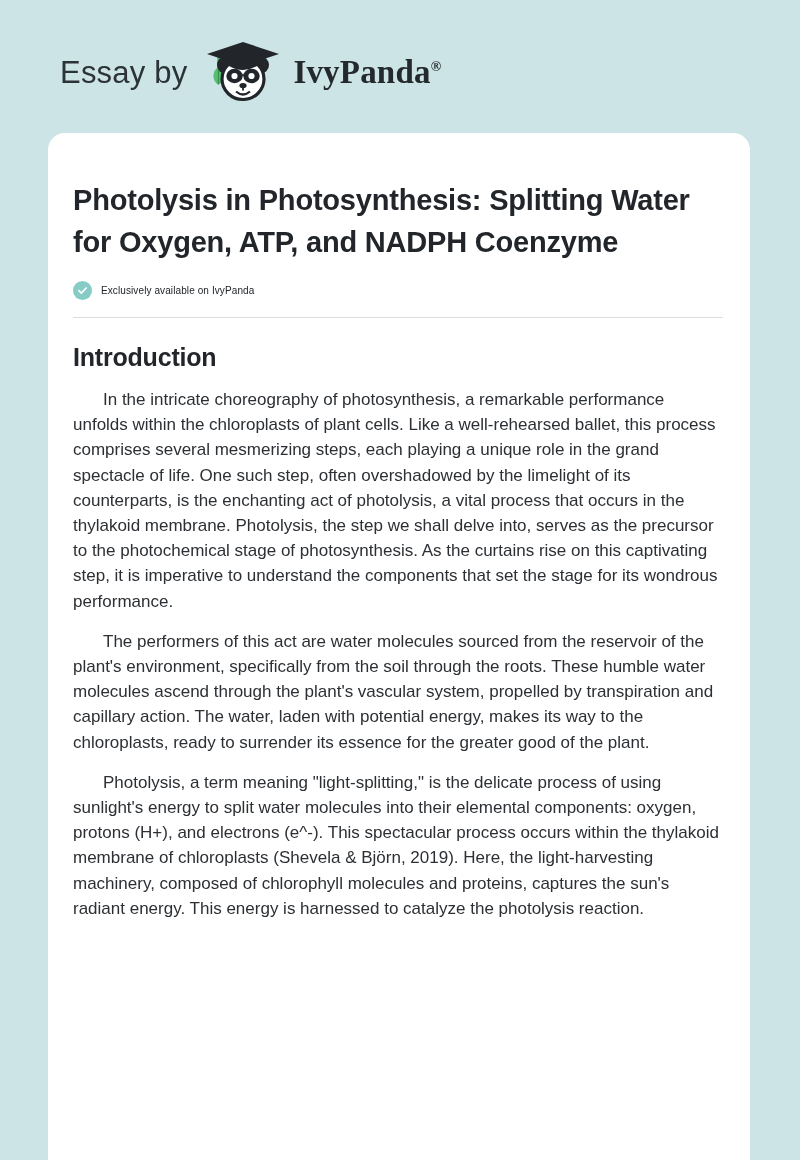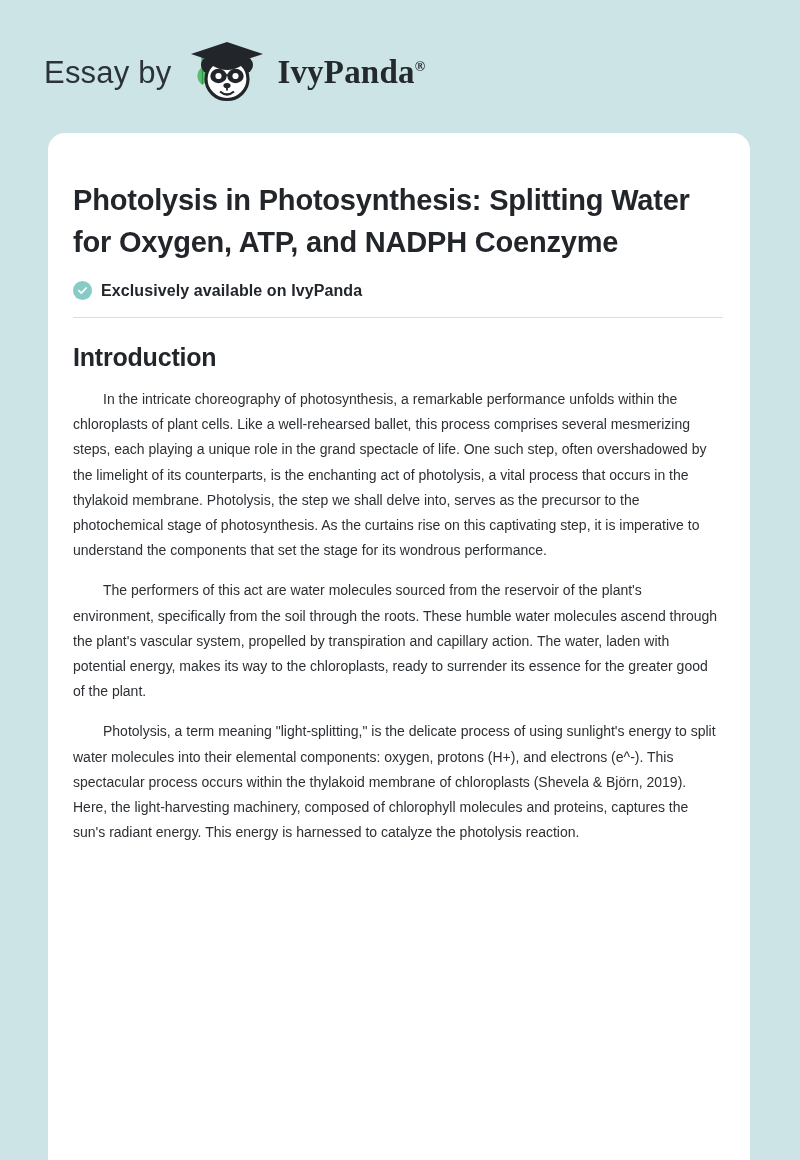--- a/index.html
+++ b/index.html
@@ -8,21 +8,21 @@
     height:1160px;
     background:#cde4e7;
     font-family:"Liberation Sans", sans-serif;
     -webkit-font-smoothing:antialiased;
   }
   .page { position:relative; width:800px; height:1160px; overflow:hidden; }
 
   
   .header {
     position:absolute;
-    left:44px; top:38px;
+    left:60px; top:38px;
     height:68px;
     display:flex;
     align-items:center;
     gap:14px;
   }
   .essay-by {
     font-size:31px;
     font-weight:300;
     color:#2b3338;
     letter-spacing:0.2px;
@@ -81,43 +81,43 @@
     width:19px; height:19px;
     border-radius:50%;
     background:#86ccc4;
     display:flex;
     align-items:center;
     justify-content:center;
     flex:none;
   }
   .check-badge svg { width:11px; height:11px; display:block; }
   .avail-text {
-    font-size:16px;
-    font-weight:700;
+    font-size:10px;
+    font-weight:400;
     color:#22262a;
     letter-spacing:0.1px;
   }
 
   .divider {
     margin-top:17px;
     height:1px;
     background:#dcdfe1;
     width:650px;
   }
 
   h2.section-heading {
     font-size:25px;
     font-weight:700;
     color:#22262a;
     letter-spacing:-0.2px;
     margin-top:25px;
     margin-bottom:0;
   }
   .body-para {
-    font-size:14px;
+    font-size:17px;
     line-height:25.2px;
     color:#2c3034;
     text-indent:30px;
     text-align:left;
     margin-top:15px;
     width:650px;
   }
   .s-intro  { margin-top:24px; }
   .s-inputs { margin-top:25px; }
   .s-func   { margin-top:25px; }

